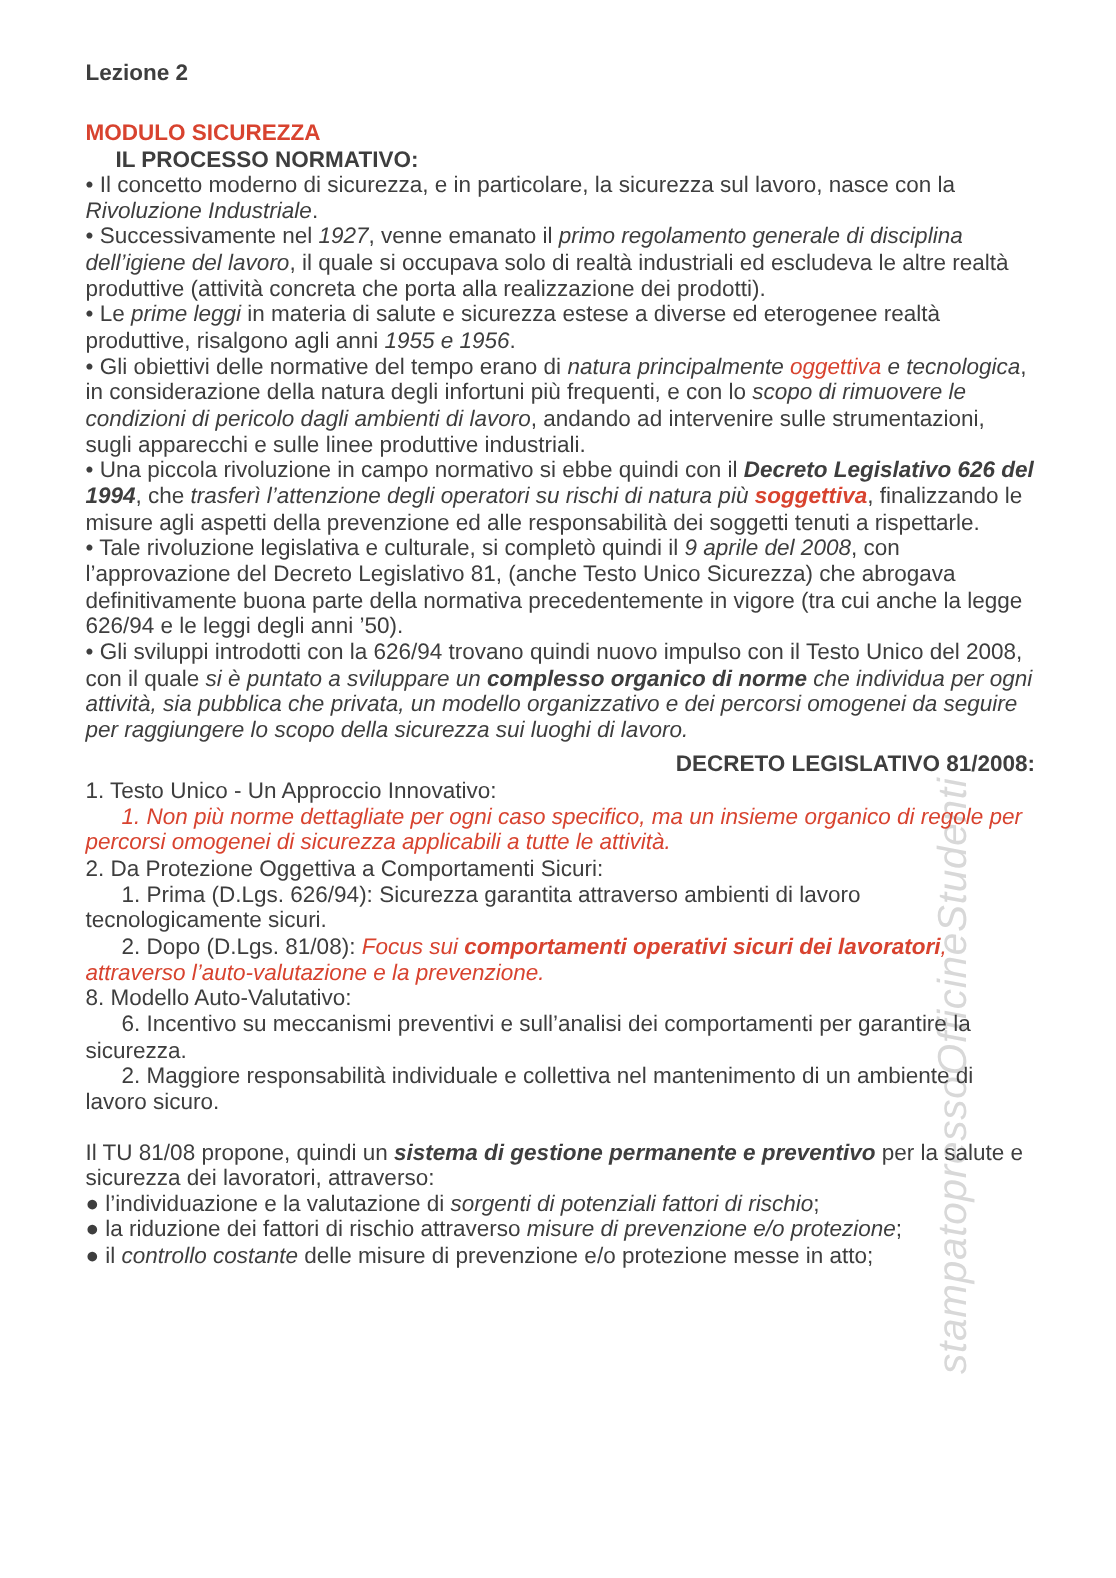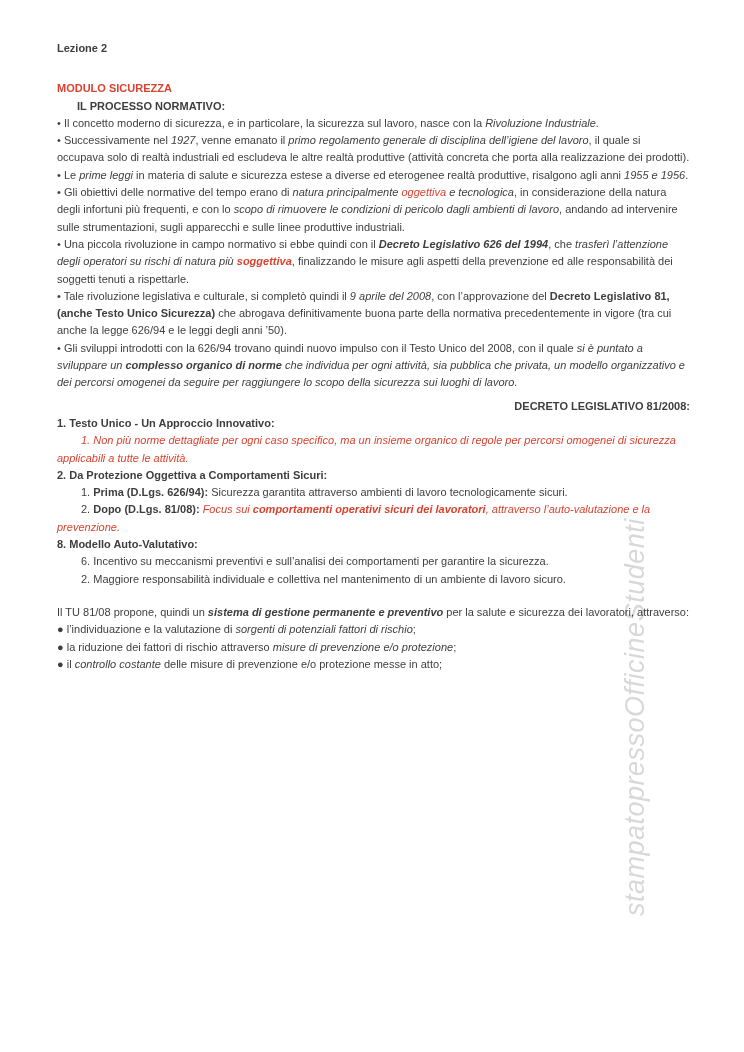--- a/index.html
+++ b/index.html
@@ -9,32 +9,32 @@
   }
   html,body{margin:0;padding:0;}
   body{
     width:744px;height:1052px;position:relative;background:#ffffff;
     font-family:"Liberation Sans","DejaVu Sans",sans-serif;
     color:var(--body);
     overflow:hidden;
   }
   .content{
     position:absolute;left:57px;top:40px;width:633px;z-index:1;
-    font-size:11px;line-height:17.3px;
+    font-size:15px;line-height:17.3px;
   }
   p{margin:0;padding:0;}
   .lesson{font-weight:700;margin-bottom:23px;}
   .module-title{font-weight:700;color:var(--red);}
   .process-title{font-weight:700;padding-left:20px;}
   .decreto-title{font-weight:700;margin-top:6px;text-align:right;}
   .indent1{text-indent:24px;}
   .intro{margin-top:16px;}
   
   .rs-i{font-style:italic;}
-  .rs-b{font-weight:700;text-align:right;}
+  .rs-b{font-weight:400;text-align:right;}
   .rs-bi{font-weight:700;font-style:italic;}
   .rs-ri{color:var(--red);font-style:italic;}
   .rs-rbi{color:var(--red);font-weight:700;font-style:italic;}
   .watermark{
     position:absolute;z-index:0;
     left:618px;top:540px;height:376px;width:34px;
     writing-mode:vertical-rl;transform:rotate(180deg);
     font-style:italic;font-size:27px;line-height:34px;
     color:var(--wm);white-space:nowrap;letter-spacing:0.5px;
   }

